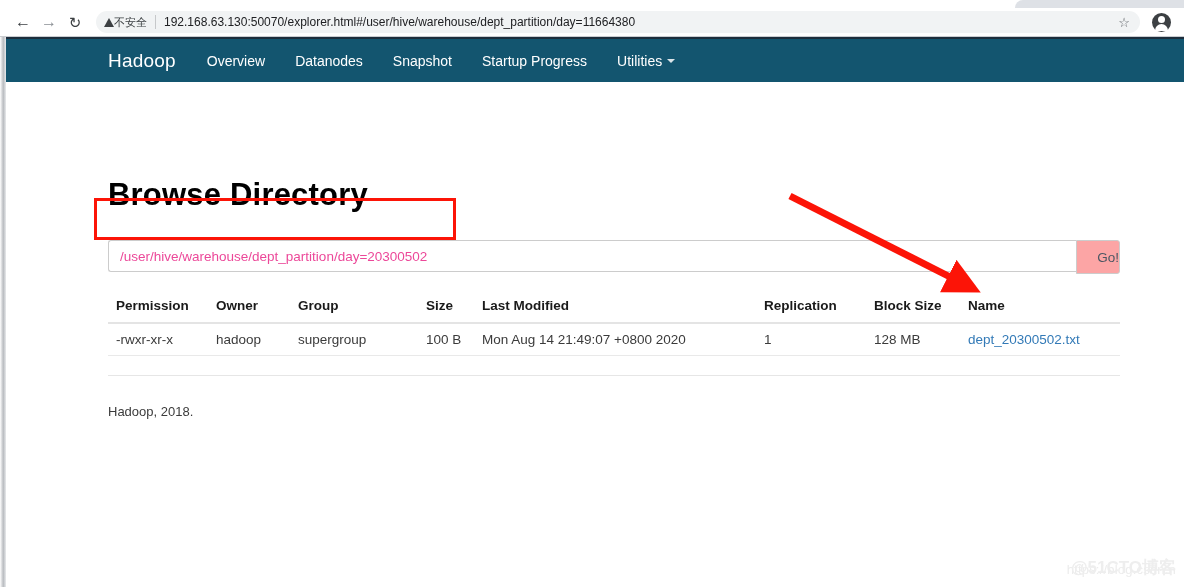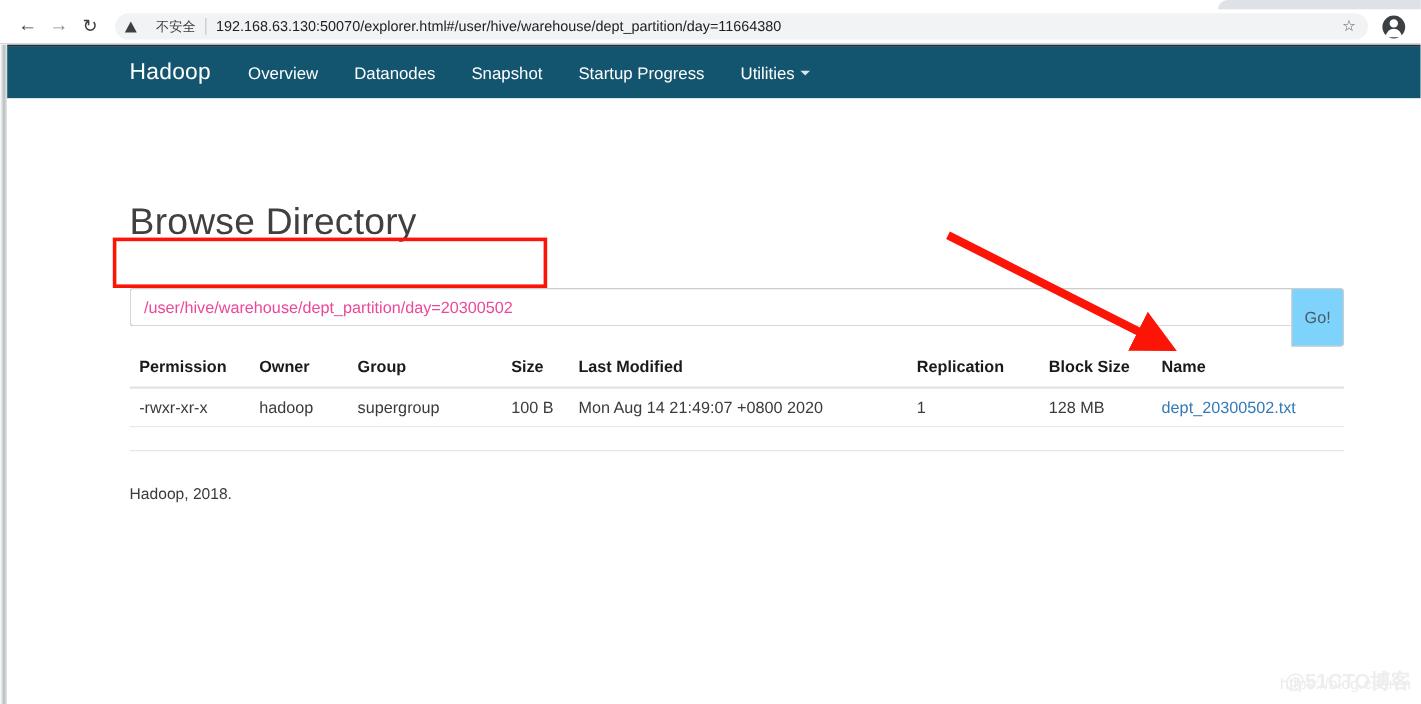--- a/index.html
+++ b/index.html
@@ -60,21 +60,21 @@
     background: #f1f3f4;
     border-radius: 11px;
     display: flex;
     align-items: center;
     padding: 0 10px 0 8px;
     min-width: 0;
   }
   .sec-warn {
     display: flex;
     align-items: center;
-    gap: 16px;
+    gap: 0;
     flex: 0 0 auto;
     color: #3c4043;
     font-size: 11px;
   }
   .warn-tri {
     width: 0; height: 0;
     border-left: 5px solid transparent;
     border-right: 5px solid transparent;
     border-bottom: 9px solid #3c4043;
     position: relative;
@@ -204,24 +204,24 @@
   
   .content {
     position: absolute;
     top: 45px; left: 6px;
     width: 1178px;
     height: 505px;
     background: #ffffff;
   }
   .page-title {
     position: absolute;
-    top: 85px; left: 102px;
+    top: 95px; left: 102px;
     font-size: 31px;
-    color: #404040;
-    font-weight: normal;
+    color: #000000;
+    font-weight: bold;
     margin: 0;
     letter-spacing: .2px;
   }
 
   .search-row {
     position: absolute;
     top: 158px; left: 102px;
     width: 1012px;
     height: 32px;
     display: flex;
@@ -234,29 +234,30 @@
     border-radius: 3px 0 0 3px;
     padding: 0 11px;
     font-size: 13.5px;
     color: #ec4899;
     font-family: "Liberation Sans", "DejaVu Sans", sans-serif;
     background: #ffffff;
     outline: none;
   }
   .go-btn {
     width: 44px;
-    height: 49px;
+    height: 34px;
     border: 1px solid #cccccc;
     border-radius: 0 3px 3px 0;
-    background: #7dd3fc;
+    background: #fca5a5;
     font-size: 13.5px;
     color: #4c5763;
     font-family: "Liberation Sans", "DejaVu Sans", sans-serif;
     cursor: pointer;
     padding: 0;
+    text-align: right;
   }
 
   
   .file-table {
     position: absolute;
     top: 208px; left: 102px;
     width: 1012px;
     border-collapse: collapse;
     font-size: 13.5px;
   }

